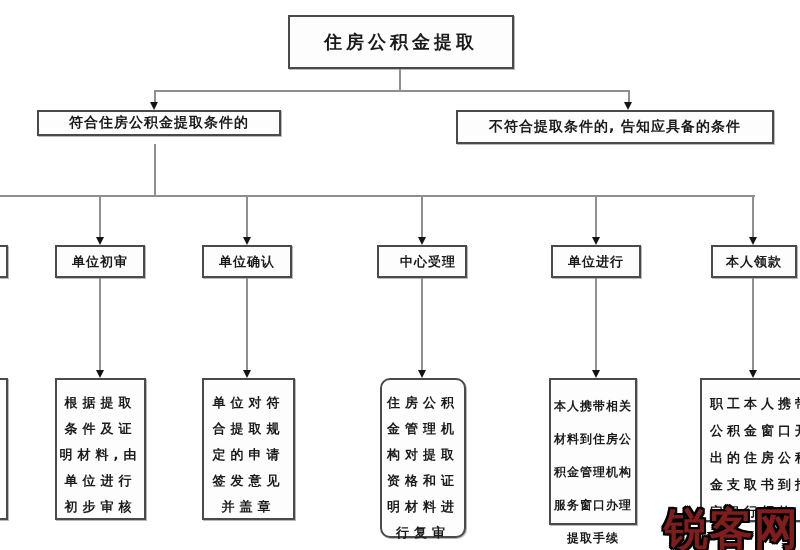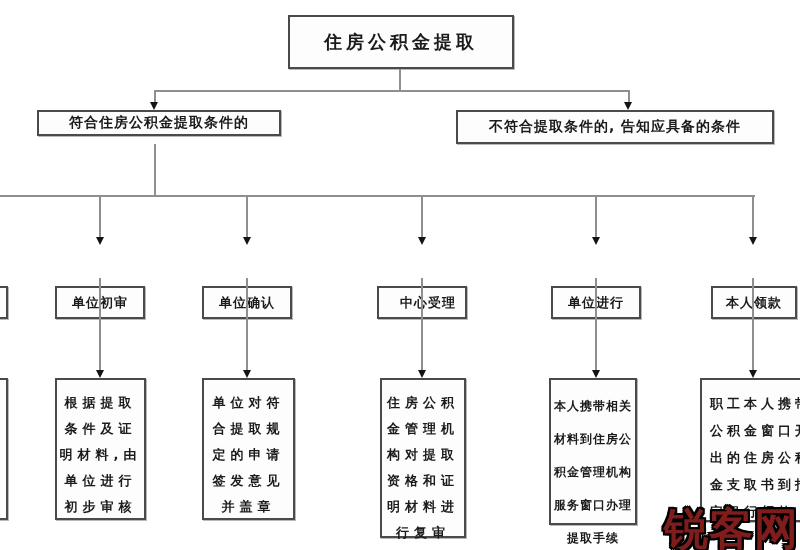--- a/index.html
+++ b/index.html
@@ -8,21 +8,21 @@
     overflow:hidden;font-family:"DejaVu Sans","Liberation Sans",sans-serif;
     color:#1b1b1b;
   }
   .box{
     position:absolute;background:#fdfdfd;border:2px solid #4a4a4a;
     box-shadow:1px 1px 0 #b9b9b9;display:flex;align-items:center;justify-content:center;
     box-sizing:border-box;text-align:center;
   }
   .title-box{font-size:18px;font-weight:bold;letter-spacing:4px;}
   .l2-box{font-size:14px;font-weight:bold;letter-spacing:1px;}
-  .l3-box{font-size:13px;font-weight:bold;letter-spacing:1px;margin-top:41px;}
+  .l3-box{font-size:13px;font-weight:bold;letter-spacing:1px;}
   .l4-box{align-items:flex-start;justify-content:center;}
   .detail{
     white-space:pre-line;font-weight:bold;text-align:center;
     font-size:13px;line-height:26px;letter-spacing:5px;padding-top:10px;
   }
   .detail.narrowsp{font-size:12px;letter-spacing:1px;line-height:33px;}
   .detail.widecol{font-size:13px;letter-spacing:4px;line-height:27px;text-align:left;padding-left:8px;}
   .vl{position:absolute;width:2px;background:#8f8f8f;}
   .hl{position:absolute;height:2px;background:#8f8f8f;}
   .ar{
@@ -113,21 +113,21 @@
   </div>
 
   <div class="box l4-box" style="left:55px;top:378px;width:91px;height:142px;">
     <span class="detail">根据提取
 条件及证
 明材料,由
 单位进行
 初步审核</span>
   </div>
 
-  <div class="box l4-box" style="left:380px;top:378px;width:86px;height:160px;">
+  <div class="box l4-box" style="left:380px;top:378px;width:86px;height:160px;border-radius:10px;">
     <span class="detail">住房公积
 金管理机
 构对提取
 资格和证
 明材料进
 行复审</span>
   </div>
 
   <div class="box l4-box" style="left:549px;top:378px;width:88px;height:147px;">
     <span class="detail narrowsp">本人携带相关

